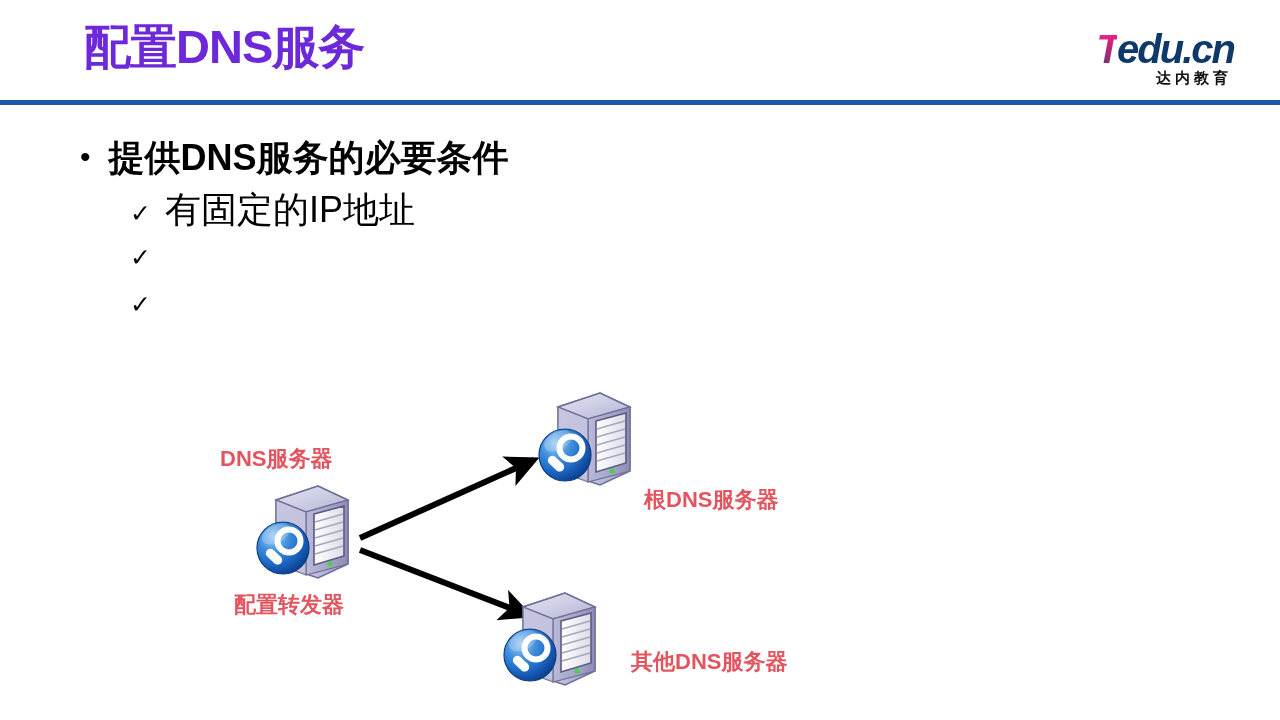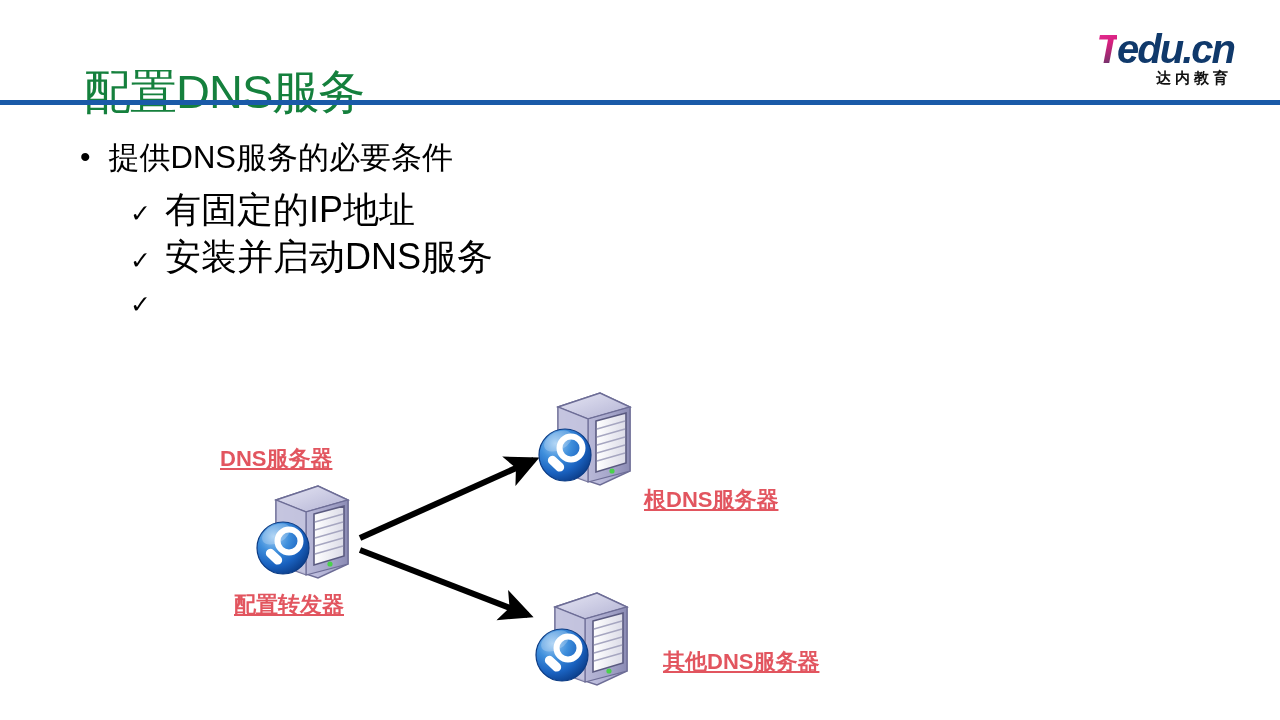--- a/index.html
+++ b/index.html
@@ -16,26 +16,25 @@
     overflow: hidden;
     font-family: "Liberation Sans", "DejaVu Sans", sans-serif;
   }
 
   
   .slide-title {
     position: absolute;
     left: 84px;
     top: 20px;
     font-size: 47px;
-    font-weight: normal;
-    color: #15803d;
+    font-weight: bold;
+    color: #6d28d9;
     letter-spacing: -1px;
     line-height: 1.15;
     white-space: nowrap;
-    margin-top: 45px;
   }
   .header-rule {
     position: absolute;
     left: 0;
     top: 100px;
     width: 1280px;
     height: 5px;
     background: #1a5aa8;
   }
 
@@ -82,22 +81,22 @@
     display: flex;
     align-items: flex-start;
     gap: 18px;
   }
   .bullet-dot {
     font-size: 30px;
     line-height: 38px;
     color: #000;
   }
   .bullet-l1-text {
-    font-size: 31px;
-    font-weight: normal;
+    font-size: 36px;
+    font-weight: bold;
     color: #000000;
     line-height: 40px;
     white-space: nowrap;
   }
 
   .sub-list {
     position: absolute;
     left: 130px;
     top: 190px;
   }
@@ -129,21 +128,20 @@
   }
   .node {
     position: absolute;
   }
   .node-label {
     position: absolute;
     color: #e2555f;
     font-size: 22px;
     font-weight: bold;
     white-space: nowrap;
-    text-decoration: underline;
   }
   .arrows-svg {
     position: absolute;
     left: 0;
     top: 0;
     width: 1280px;
     height: 360px;
     pointer-events: none;
   }
   .server-svg { display: block; }
@@ -166,21 +164,20 @@
     <span class="bullet-l1-text">提供DNS服务的必要条件</span>
   </div>
 
   <div class="sub-list">
     <div class="sub-item">
       <span class="check">✓</span>
       <span class="sub-text">有固定的IP地址</span>
     </div>
     <div class="sub-item">
       <span class="check">✓</span>
-      <span class="sub-text">安装并启动DNS服务</span>
     </div>
     <div class="sub-item">
       <span class="check">✓</span>
     </div>
   </div>
 
   <div class="diagram">
 
     <svg class="arrows-svg" viewBox="0 0 1280 360">
       <defs>
@@ -250,21 +247,21 @@
         <path d="M63 44 L91 36 M63 52 L91 44 M63 60 L91 52 M63 68 L91 60 M63 76 L91 68" stroke="#a6a6c0" stroke-width="1.4" fill="none"></path>
         <circle cx="78" cy="86" r="2.6" fill="#49d14b"></circle>
         <circle cx="31" cy="70" r="26" fill="url(#lensBall)" stroke="#0b3b84" stroke-width="1.2"></circle>
         <ellipse cx="24" cy="56" rx="15" ry="9" fill="#ffffff" opacity="0.22" transform="rotate(-28 24 56)"></ellipse>
         <rect x="13" y="74" width="19" height="9" rx="4.5" fill="#ffffff" transform="rotate(43 22 78)"></rect>
         <circle cx="37" cy="63" r="11.5" fill="none" stroke="#ffffff" stroke-width="6"></circle>
       </svg>
       <span class="node-label" style="left:110px; top:60px;margin-top:40px;">根DNS服务器</span>
     </div>
 
-    <div class="node" style="left:531px; top:225px;">
+    <div class="node" style="left:499px; top:225px;">
       <svg class="server-svg" width="108" height="108" viewBox="0 0 108 108">
         <path d="M24 22 L66 8 L96 22 L96 86 L66 100 L24 86 Z" fill="url(#caseSide)" stroke="#6d6d96" stroke-width="1.4"></path>
         <path d="M24 22 L66 8 L96 22 L54 34 Z" fill="url(#caseTop)" stroke="#6d6d96" stroke-width="1.4"></path>
         <path d="M54 34 L96 22 L96 86 L54 97 Z" fill="url(#caseFront)" stroke="#6d6d96" stroke-width="1.2"></path>
         <path d="M24 22 L54 34 L54 97 L24 86 Z" fill="#c3c3de" stroke="#6d6d96" stroke-width="1.2" opacity="0.85"></path>
         <path d="M62 36 L92 28 L92 78 L62 87 Z" fill="url(#bayBg)" stroke="#5a5a80" stroke-width="1.6"></path>
         <path d="M63 44 L91 36 M63 52 L91 44 M63 60 L91 52 M63 68 L91 60 M63 76 L91 68" stroke="#a6a6c0" stroke-width="1.4" fill="none"></path>
         <circle cx="78" cy="86" r="2.6" fill="#49d14b"></circle>
         <circle cx="31" cy="70" r="26" fill="url(#lensBall)" stroke="#0b3b84" stroke-width="1.2"></circle>
         <ellipse cx="24" cy="56" rx="15" ry="9" fill="#ffffff" opacity="0.22" transform="rotate(-28 24 56)"></ellipse>

